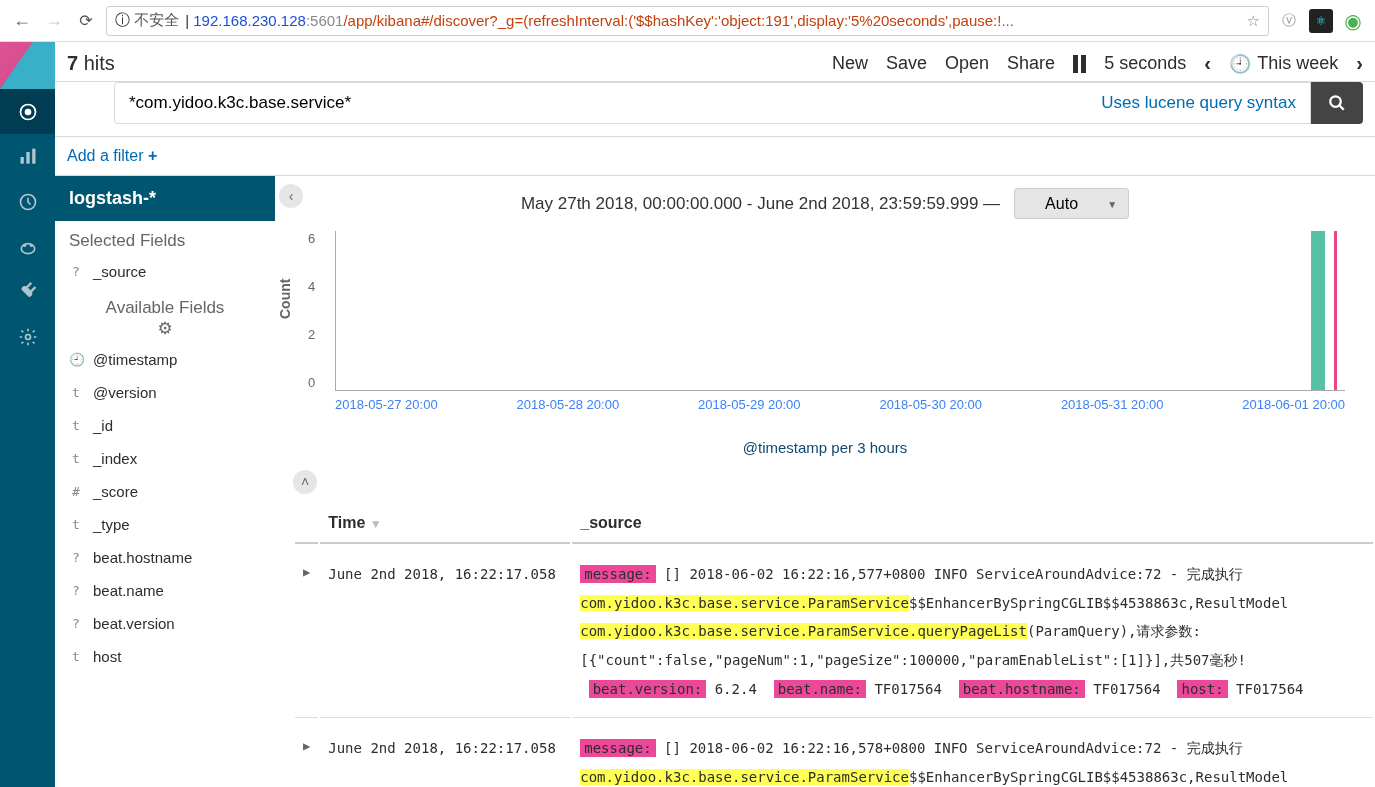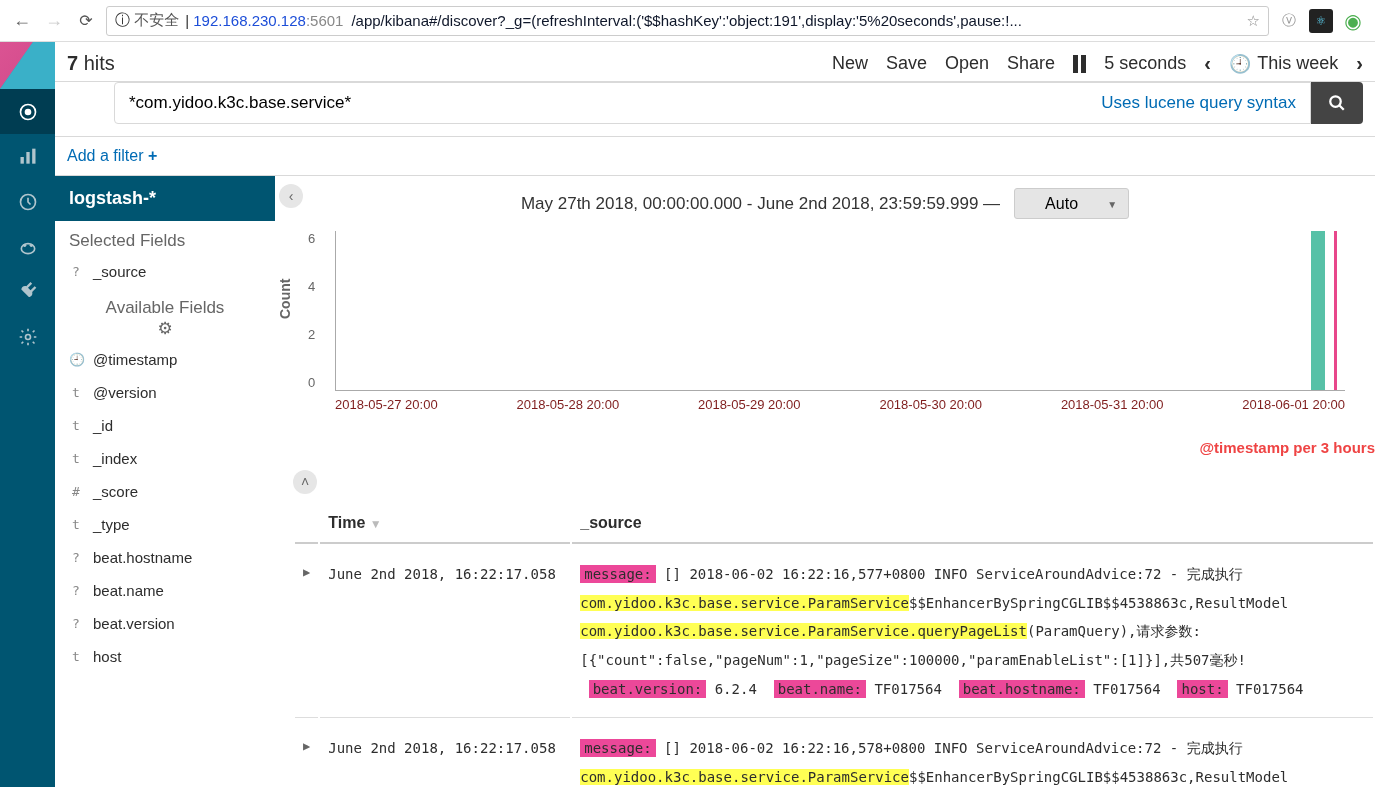--- a/index.html
+++ b/index.html
@@ -7,21 +7,21 @@
     
     
     .browser-bar { height: 42px; display: flex; align-items: center; padding: 0 10px; gap: 8px; border-bottom: 1px solid #ddd; background: #fff; }
     .nav-arrow { width: 24px; height: 24px; color: #666; display: flex; align-items: center; justify-content: center; font-size: 18px; }
     .nav-arrow.disabled { color: #ccc; }
     .reload-icon { width: 24px; height: 24px; color: #555; display: flex; align-items: center; justify-content: center; font-size: 16px; }
     .url-bar { flex: 1; height: 30px; border: 1px solid #ccc; border-radius: 3px; display: flex; align-items: center; padding: 0 8px; font-size: 15px; color: #333; }
     .url-bar .insecure { color: #555; margin-right: 6px; }
     .url-bar .host { color: #1d4ed8; }
     .url-bar .port { color: #888; }
-    .url-bar .path { color: #0f172a; flex: 1; overflow: hidden; text-overflow: ellipsis; white-space: nowrap; margin-left: 8px; }
+    .url-bar .path { color: #c2410c; flex: 1; overflow: hidden; text-overflow: ellipsis; white-space: nowrap; }
     .url-star { color: #888; margin-left: 6px; }
     .ext-icon { width: 24px; height: 24px; display: flex; align-items: center; justify-content: center; }
     
     
     .app { display: flex; height: calc(787px - 42px); }
     .left-rail { width: 55px; background: #005571; display: flex; flex-direction: column; align-items: center; }
     .logo { width: 55px; height: 47px; background: linear-gradient(135deg, #66c2d9 0%, #005571 100%); position: relative; }
     .logo::before { content: ''; position: absolute; left: 0; top: 0; width: 100%; height: 100%; background: linear-gradient(125deg, #e8478b 52%, transparent 52%); clip-path: polygon(0 0, 60% 0, 0 100%); opacity: 0.9; }
     .logo::after { content: ''; position: absolute; left: 0; top: 0; width: 55px; height: 47px; background: #3ab0c8; clip-path: polygon(60% 0, 100% 0, 100% 100%, 0 100%); }
     .rail-item { width: 55px; height: 45px; display:flex; align-items:center; justify-content:center; color: #b0c5cd; cursor: pointer; }
@@ -61,22 +61,22 @@
     .date-row select { font-size:16px; padding: 6px 50px 6px 30px; border:1px solid #ccc; border-radius: 3px; background:#e5e5e5; appearance:none; }
     .select-wrap { position: relative; }
     .select-wrap::after { content:'▼'; font-size:10px; position:absolute; right:12px; top:50%; transform:translateY(-50%); color:#666; pointer-events:none;}
     
     .histogram { height: 200px; padding: 0 30px 0 60px; position:relative; }
     .y-label { position:absolute; left: 10px; top: 50%; transform: rotate(-90deg) translateX(20px); transform-origin: left; font-weight:bold; color:#666; font-size: 14px;}
     .chart-area { height: 160px; border-left: 1px solid #aaa; border-bottom:1px solid #aaa; position: relative;}
     .y-ticks { position:absolute; left:-28px; top:0; height:100%; display:flex; flex-direction:column; justify-content:space-between; font-size:13px; color:#666;}
     .bar { position:absolute; width:14px; background:#57c1a7; right: 20px; bottom:0;}
     .bar2 { position:absolute; width:3px; background:#e8478b; right: 8px; bottom:0; height: 100%;}
-    .x-ticks { display:flex; justify-content:space-between; padding: 6px 0 0; font-size: 13px; color:#7f1d1d; }
-    .x-label { text-align:right; font-weight:bold; color:#ef4444; padding:8px 0 14px; font-size:15px;}
+    .x-ticks { display:flex; justify-content:space-between; padding: 6px 0 0; font-size: 13px; color:#3b82f6; }
+    .x-label { text-align:center; font-weight:normal; color:#0c4a6e; padding:8px 0 14px; font-size:15px;}
     
     .collapse-up { margin-left: 18px; width:24px; height:24px; background:#e6e6e6; border-radius:50%; display:flex; align-items:center; justify-content:center; color:#666; margin-bottom: 8px;}
     
     .data-table { width: calc(100% - 18px); margin-left: 18px; }
     .data-table th { text-align:left; padding: 10px 8px; font-size:16px; font-weight:bold; border-bottom: 2px solid #ccc;}
     .data-table td { vertical-align: top; padding: 14px 8px; border-bottom: 1px solid #ddd; font-family: "SFMono-Regular", Consolas, monospace; font-size: 14px; line-height: 2.05;}
     .data-table td.expand { width: 20px; color:#666; font-size: 12px;}
     .data-table td.time { width: 250px; white-space: nowrap;}
     .sort-arrow { color:#bbb; font-size: 12px;}
     .kv-key { background: #ec4899; padding: 1px 4px;}

